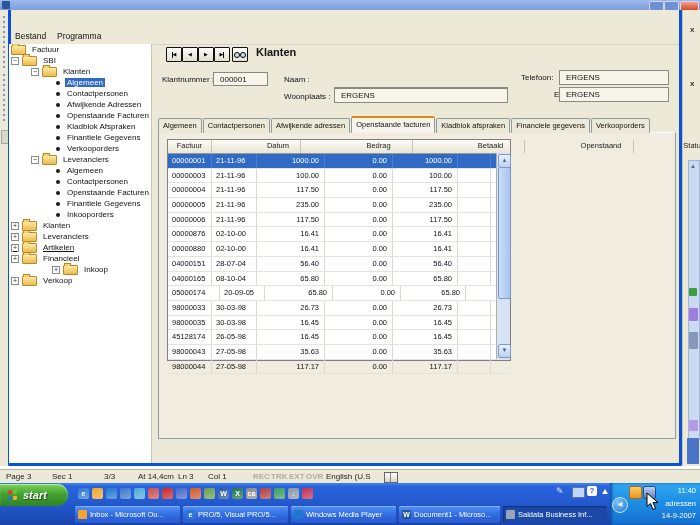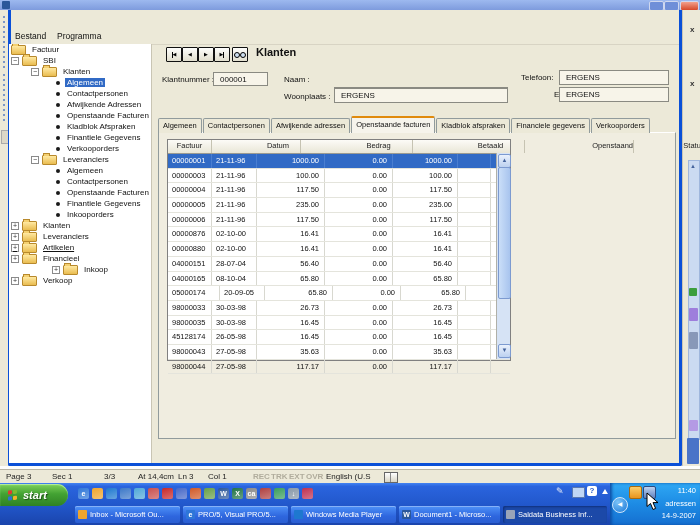--- a/index.html
+++ b/index.html
@@ -302,21 +302,21 @@
       <div class="tab">Financiele gegevens</div>
       <div class="tab">Verkooporders</div>
     </div>
 
   <div class="abs" id="grid">
     <div id="grid-header">
         <div class="hcell" style="width: 44px;">Factuur</div>
         <div class="hcell" style="width: 45px;">Datum</div>
         <div class="hcell" style="width: 68px;">Bedrag</div>
         <div class="hcell" style="width: 68px;">Betaald</div>
-        <div class="hcell" style="width: 65px; text-align: right;">Openstaand</div>
+        <div class="hcell" style="width: 65px;">Openstaand</div>
         <div class="hcell" style="width: 33px;">Status</div>
       </div>
     <div id="grid-body">
         <div class="grow sel">
           <div class="gcell txt" style="width: 44px;">00000001</div>
           <div class="gcell txt" style="width: 45px;">21-11-96</div>
           <div class="gcell num" style="width: 68px;">1000.00</div>
           <div class="gcell num" style="width: 68px;">0.00</div>
           <div class="gcell num" style="width: 65px;">1000.00</div>
           <div class="gcell num" style="width: 33px;"></div>

